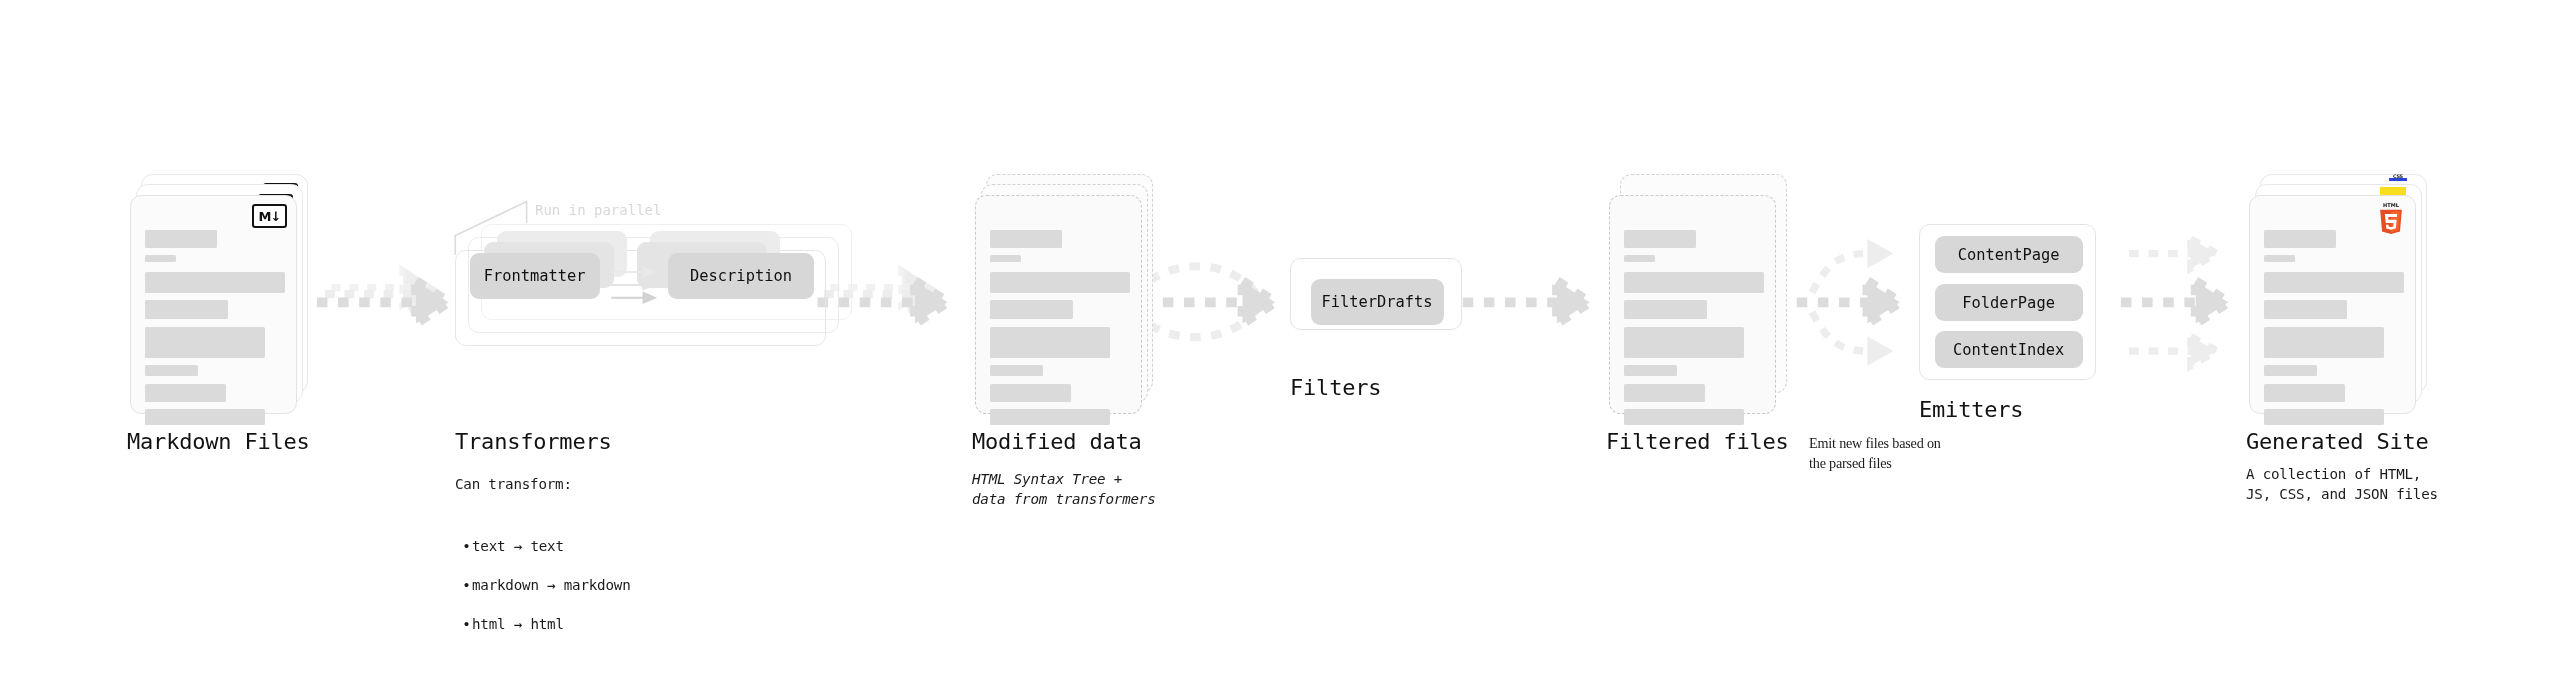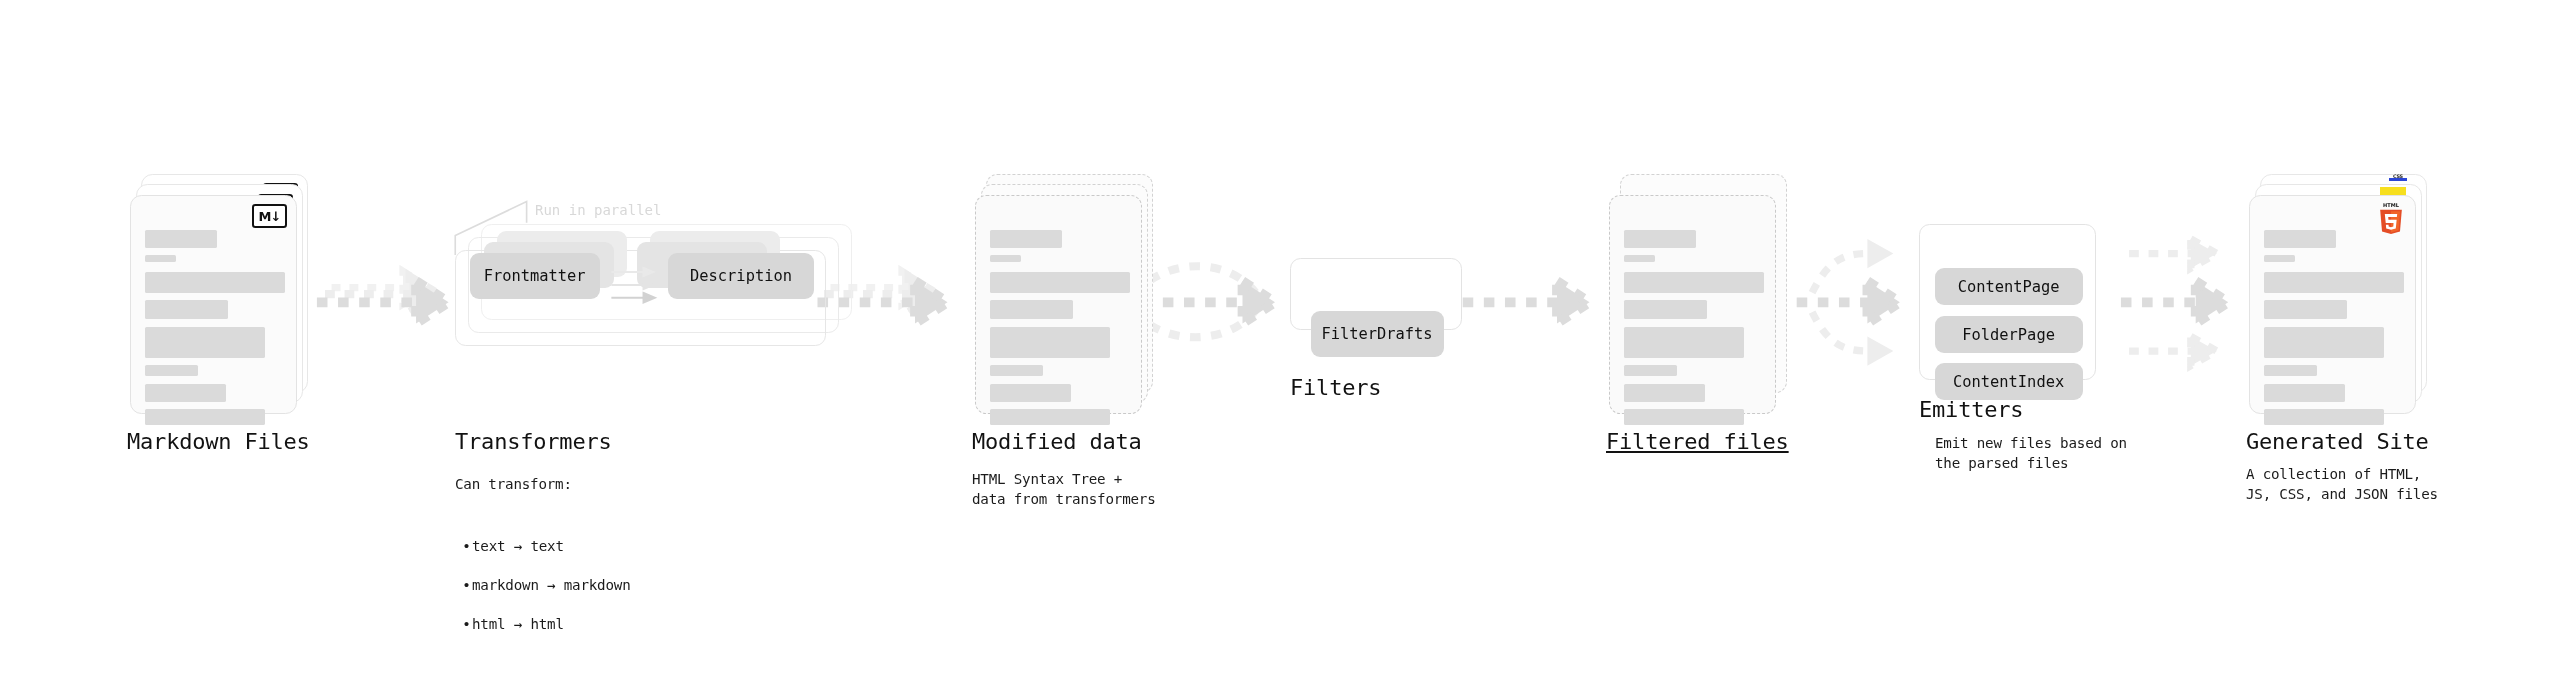--- a/index.html
+++ b/index.html
@@ -129,21 +129,20 @@
     background:#fff;
     box-sizing:border-box;
   }
   .pill{
     border-radius:9px;
     background:#d7d7d7;
     display:flex;align-items:center;justify-content:center;
     font-family:"DejaVu Sans Mono","Liberation Mono",monospace;
     font-size:15.4px;color:#111;white-space:nowrap;
     box-sizing:border-box;
-    margin-top:32px;
   }
 
   
   .parallel-label{
     position:absolute;
     font-family:"DejaVu Sans Mono","Liberation Mono",monospace;
     font-size:14px;color:#d8d8d8;white-space:nowrap;
   }
 
   svg{display:block;overflow:visible;}
@@ -320,21 +319,21 @@
           <div class="bar" style="width:83px;height:19.5px;"></div>
           <div class="bar" style="width:120px;height:31px;"></div>
           <div class="bar" style="width:53px;height:11.4px;"></div>
           <div class="bar" style="width:81px;height:18px;"></div>
           <div class="bar" style="width:120px;height:16.3px;"></div>
         </div>
       </div>
     </div>
   </div>
   <div class="title" style="left:972px;top:429px;">Modified data</div>
-  <div class="sub" style="left:972px;top:470px;">HTML Syntax Tree +
+  <div class="sub" style="left:972px;top:470px;font-style:italic;">HTML Syntax Tree +
 data from transformers</div>
 
   <div class="node" style="left:1290px;top:258px;">
     <div class="boxcard" style="width:172px;height:72px;">
       <div class="pill" style="position:absolute;left:19.5px;top:19.5px;width:133px;height:46px;">FilterDrafts</div>
     </div>
   </div>
   <div class="title" style="left:1290px;top:375px;">Filters</div>
 
   <div class="node" style="left:1609px;top:195px;">
@@ -347,31 +346,31 @@
           <div class="bar" style="width:140px;height:21px;"></div>
           <div class="bar" style="width:83px;height:19.5px;"></div>
           <div class="bar" style="width:120px;height:31px;"></div>
           <div class="bar" style="width:53px;height:11.4px;"></div>
           <div class="bar" style="width:81px;height:18px;"></div>
           <div class="bar" style="width:120px;height:16.3px;"></div>
         </div>
       </div>
     </div>
   </div>
-  <div class="title" style="left:1606px;top:429px;text-decoration:underline;">Filtered files</div>
+  <div class="title" style="left:1606px;top:429px;">Filtered files</div>
 
   <div class="node" style="left:1919px;top:224px;">
     <div class="boxcard" style="width:177px;height:156px;">
       <div class="pill" style="position:absolute;left:14.6px;top:11.4px;width:148px;height:37px;">ContentPage</div>
       <div class="pill" style="position:absolute;left:14.6px;top:59px;width:148px;height:37px;">FolderPage</div>
       <div class="pill" style="position:absolute;left:14.6px;top:106px;width:148px;height:37px;">ContentIndex</div>
     </div>
   </div>
   <div class="title" style="left:1919px;top:397px;">Emitters</div>
-  <div class="sub" style="left:1935px;top:434px;">Emit new files based on
+  <div class="sub" style="left:1809px;top:434px;font-family:Liberation Serif, serif;">Emit new files based on
 the parsed files</div>
 
   <div class="node" style="left:2249px;top:195px;">
     <div style="position:relative;width:167px;height:219px;">
       <div class="stackback sb1">
         <div class="css-badge">
           <span class="lbl">CSS</span>
           <span class="bar3"></span>
         </div>
       </div>

